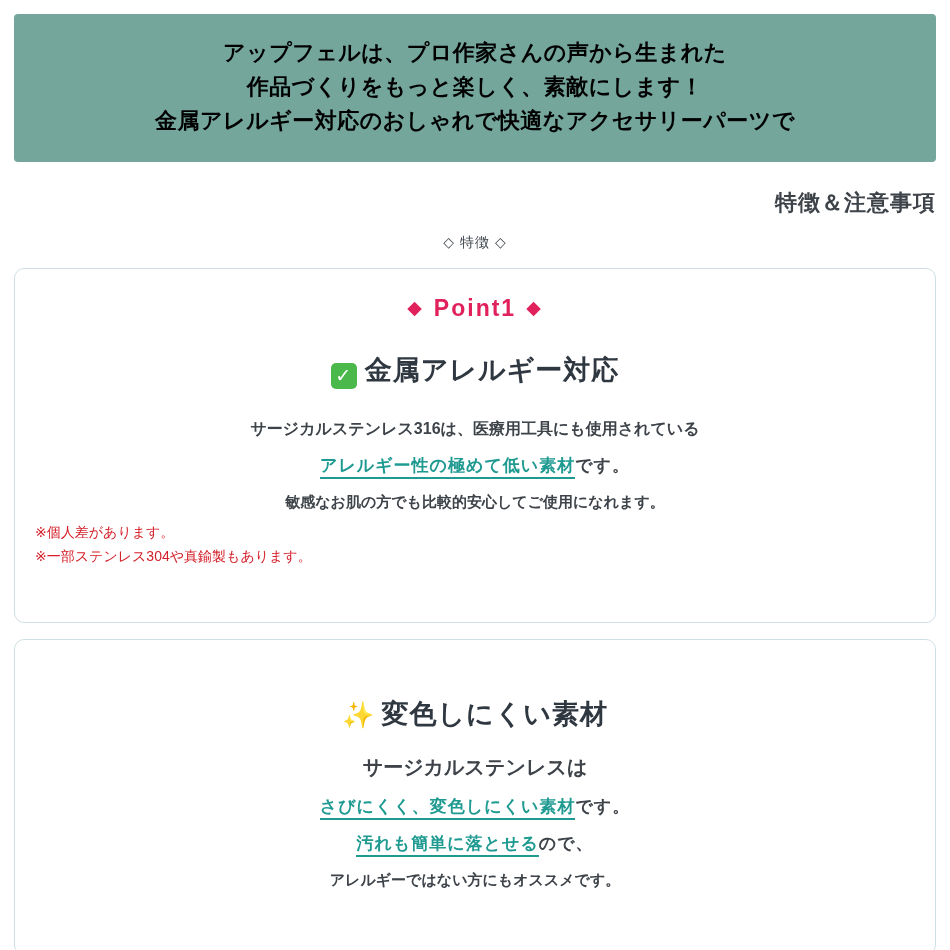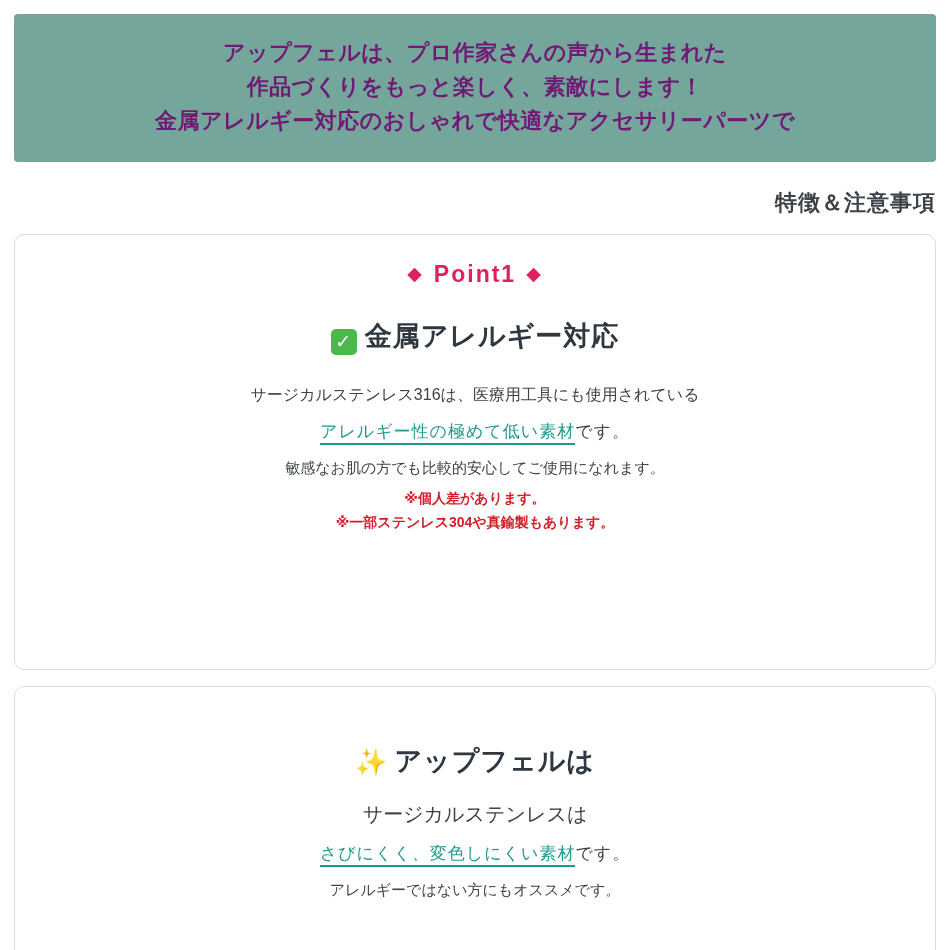--- a/index.html
+++ b/index.html
@@ -19,21 +19,21 @@
     height: 950px;
     position: relative;
     box-sizing: border-box;
     padding: 14px 14px 0 14px;
   }
 
   
   .banner {
     background: #74a69c;
     border-radius: 4px;
-    color: #701a75;
+    color: #000000;
     text-align: center;
     padding: 22px 10px 24px 10px;
     font-weight: bold;
     font-size: 22px;
     line-height: 1.55;
     letter-spacing: 0.5px;
   }
   .banner .line {
     display: block;
     white-space: nowrap;
@@ -58,21 +58,21 @@
 
   
   .card {
     border: 1px solid #cfe0e4;
     border-radius: 10px;
     background: #ffffff;
     margin-top: 16px;
     padding: 26px 20px 26px 20px;
     box-sizing: border-box;
   }
-  .card-1 { height: 436px; }
+  .card-1 { height: 355px; }
   .card-2 { height: 316px; }
 
   .point-label {
     text-align: center;
     color: #e0215c;
     font-weight: bold;
     font-size: 23px;
     letter-spacing: 2px;
   }
   .point-label .diamond {
@@ -108,45 +108,45 @@
   .sparkle-emoji {
     color: #f3b63c;
     font-size: 26px;
     margin-right: 6px;
     vertical-align: -1px;
   }
 
   .body-line {
     text-align: center;
     color: #3d4349;
-    font-weight: normal;
+    font-weight: bold;
   }
   .l-sm {
     font-size: 16px;
     margin-top: 30px;
   }
   .l-sm2 {
     font-size: 15px;
     margin-top: 16px;
   }
   .l-big {
     font-size: 17px;
     margin-top: 14px;
     letter-spacing: 1px;
   }
   .teal-underline {
     color: #1f9a91;
     border-bottom: 2px solid #1f9a91;
     padding-bottom: 2px;
   }
   .note {
-    text-align: center;
+    text-align: left;
     color: #d4202a;
     font-size: 14px;
-    font-weight: bold;
+    font-weight: normal;
     margin-top: 12px;
   }
   .note.tight {
     margin-top: 6px;
   }
   .tail {
     color: #3d4349;
   }
   .l-mid {
     font-size: 20px;
@@ -158,20 +158,21 @@
 
 <div class="page">
 
   <div class="banner">
     <span class="line">アップフェルは、プロ作家さんの声から生まれた</span>
     <span class="line">作品づくりをもっと楽しく、素敵にします！</span>
     <span class="line">金属アレルギー対応のおしゃれで快適なアクセサリーパーツで</span>
   </div>
 
   <div class="section-title">特徴＆注意事項</div>
+  <div class="sub-title">◇ 特徴 ◇</div>
 
   <div class="card card-1">
     <div class="point-label">
       <span class="diamond">◆</span><span class="ptext">Point1</span><span class="diamond">◆</span>
     </div>
 
     <div class="headline">
       <span class="check-emoji">✓</span><span>金属アレルギー対応</span>
     </div>
 
@@ -183,26 +184,29 @@
 
     <div class="body-line l-sm2">敏感なお肌の方でも比較的安心してご使用になれます。</div>
 
     <div class="note">※個人差があります。</div>
     <div class="note tight">※一部ステンレス304や真鍮製もあります。</div>
   </div>
 
   <div class="card card-2">
 
     <div class="headline">
-      <span class="sparkle-emoji">✨</span><span>アップフェルは</span>
+      <span class="sparkle-emoji">✨</span><span>変色しにくい素材</span>
     </div>
 
     <div class="body-line l-mid">サージカルステンレスは</div>
 
     <div class="body-line l-big">
       <span class="teal-underline">さびにくく、変色しにくい素材</span><span class="tail">です。</span>
     </div>
 
+    <div class="body-line l-big">
+      <span class="teal-underline">汚れも簡単に落とせる</span><span class="tail">ので、</span>
+    </div>
 
     <div class="body-line l-sm2">アレルギーではない方にもオススメです。</div>
   </div>
 
 </div>
 
 </body></html>

